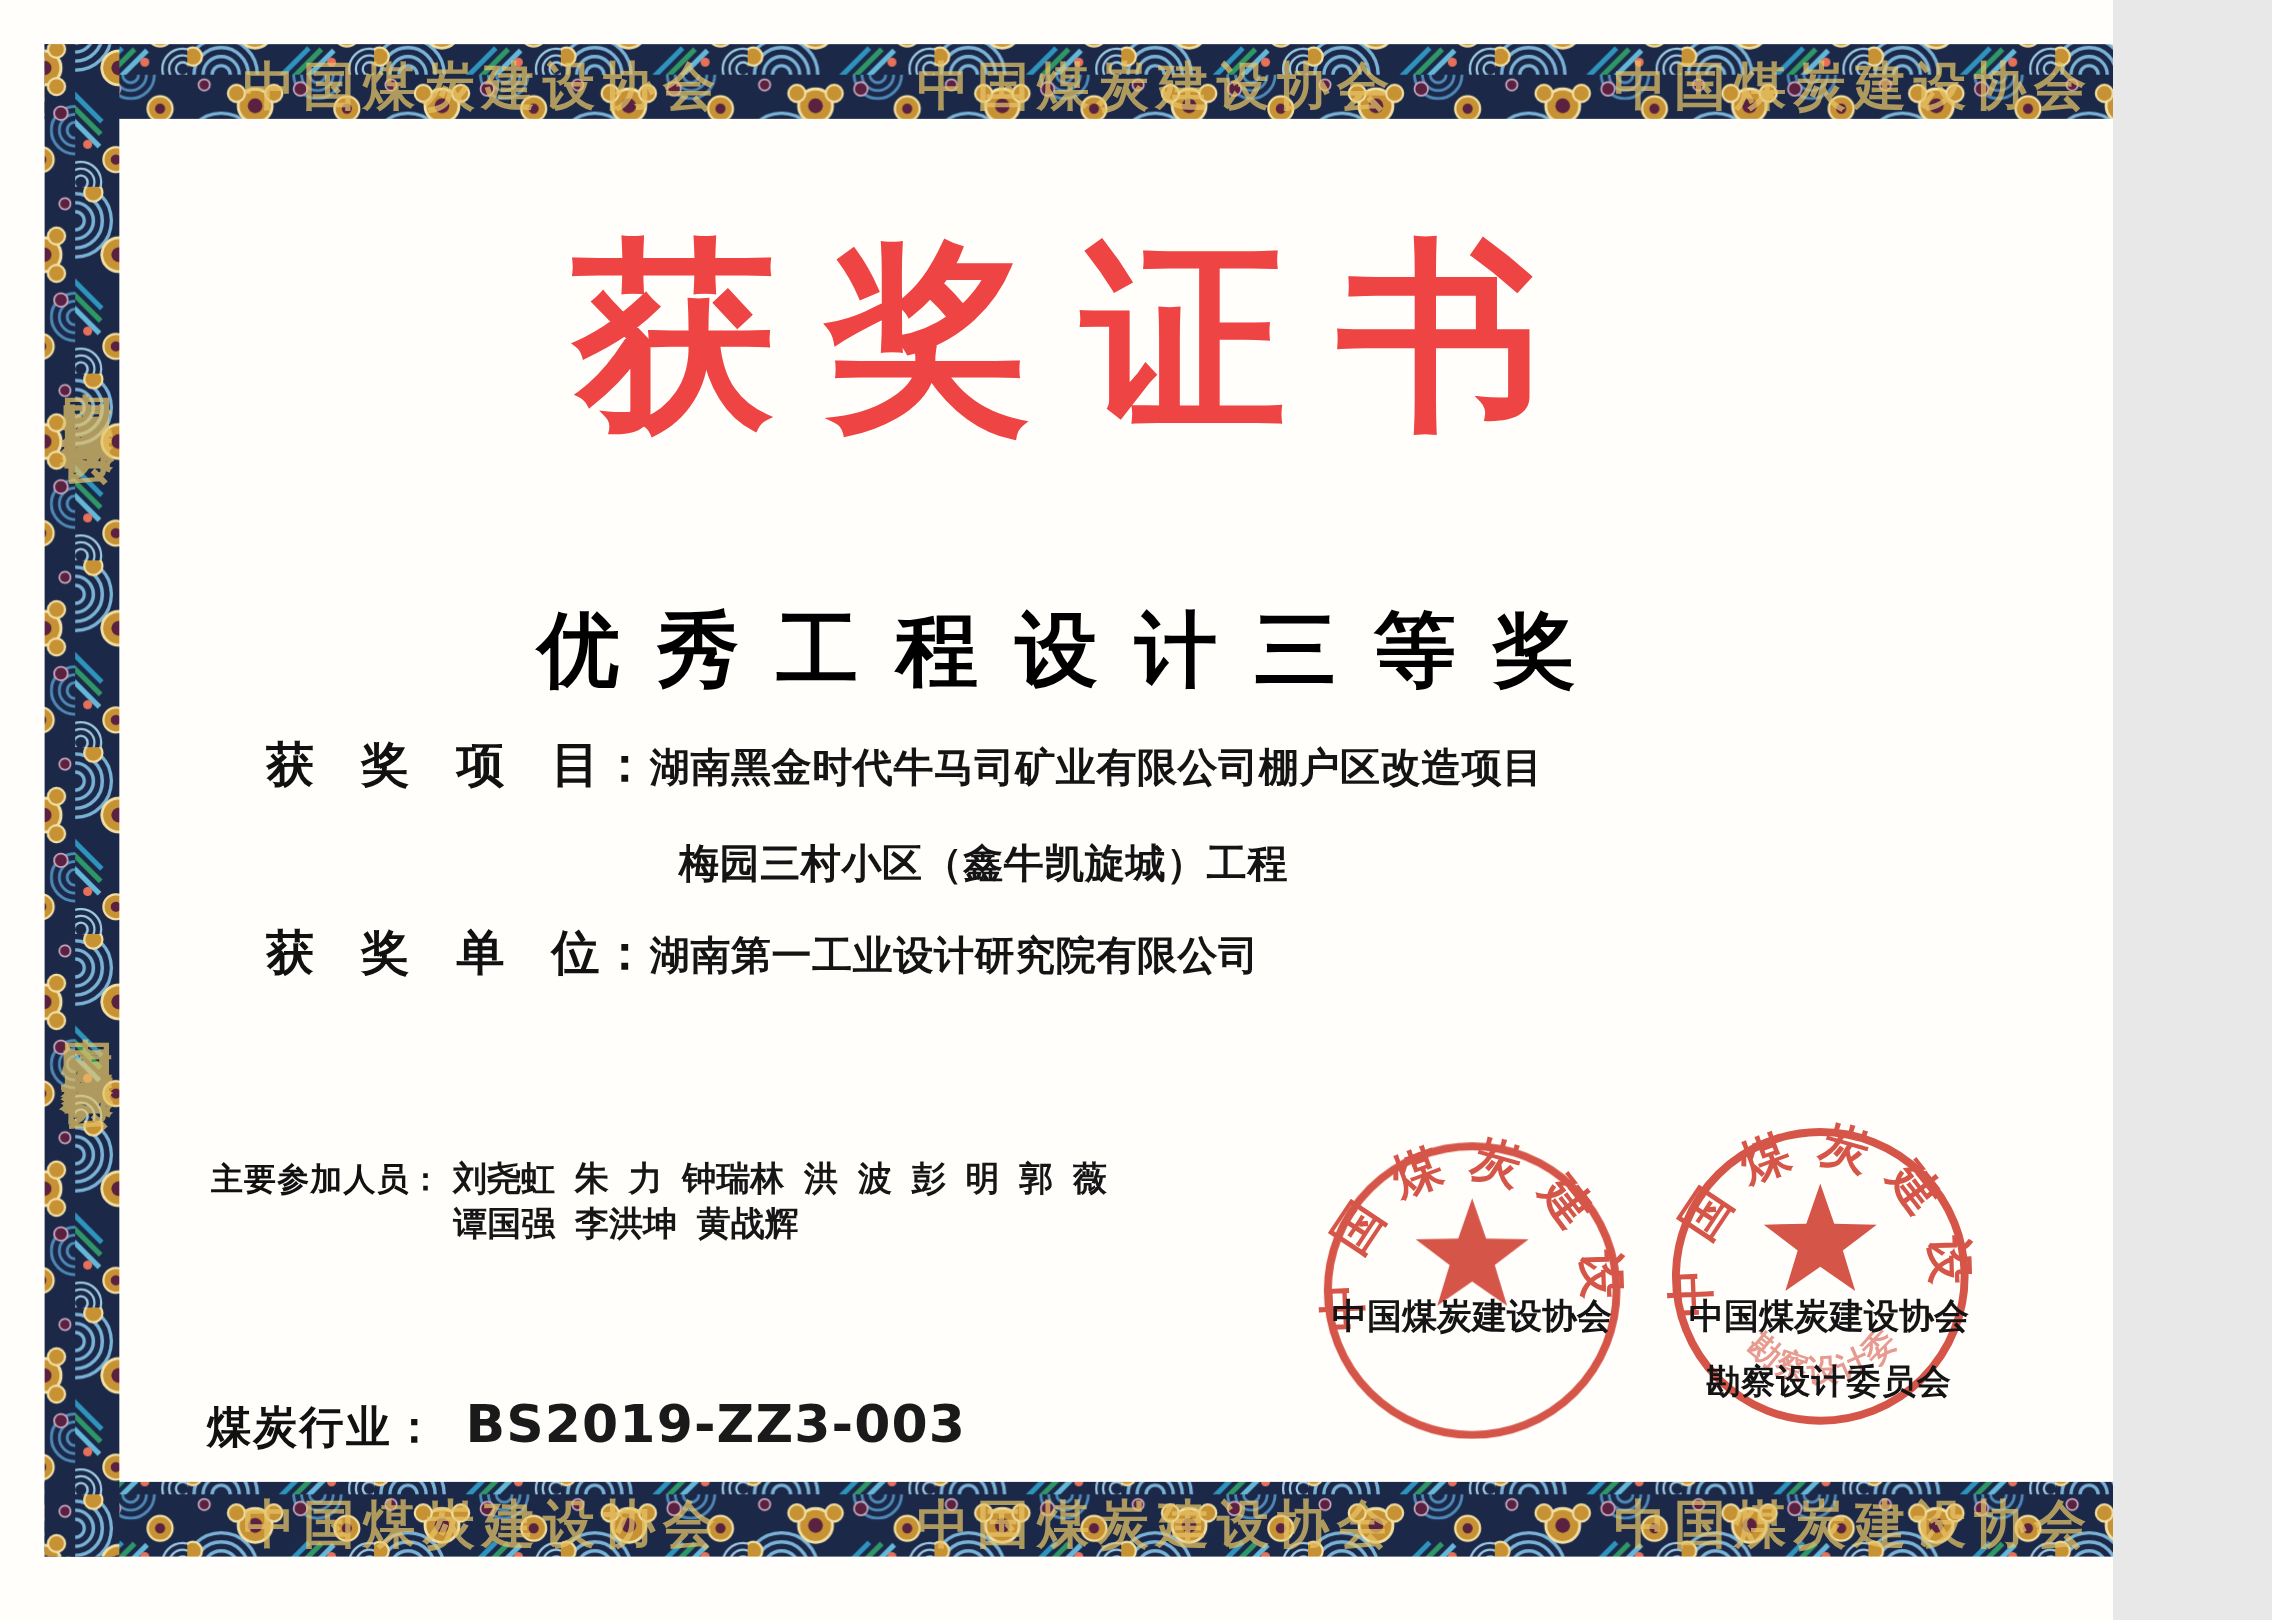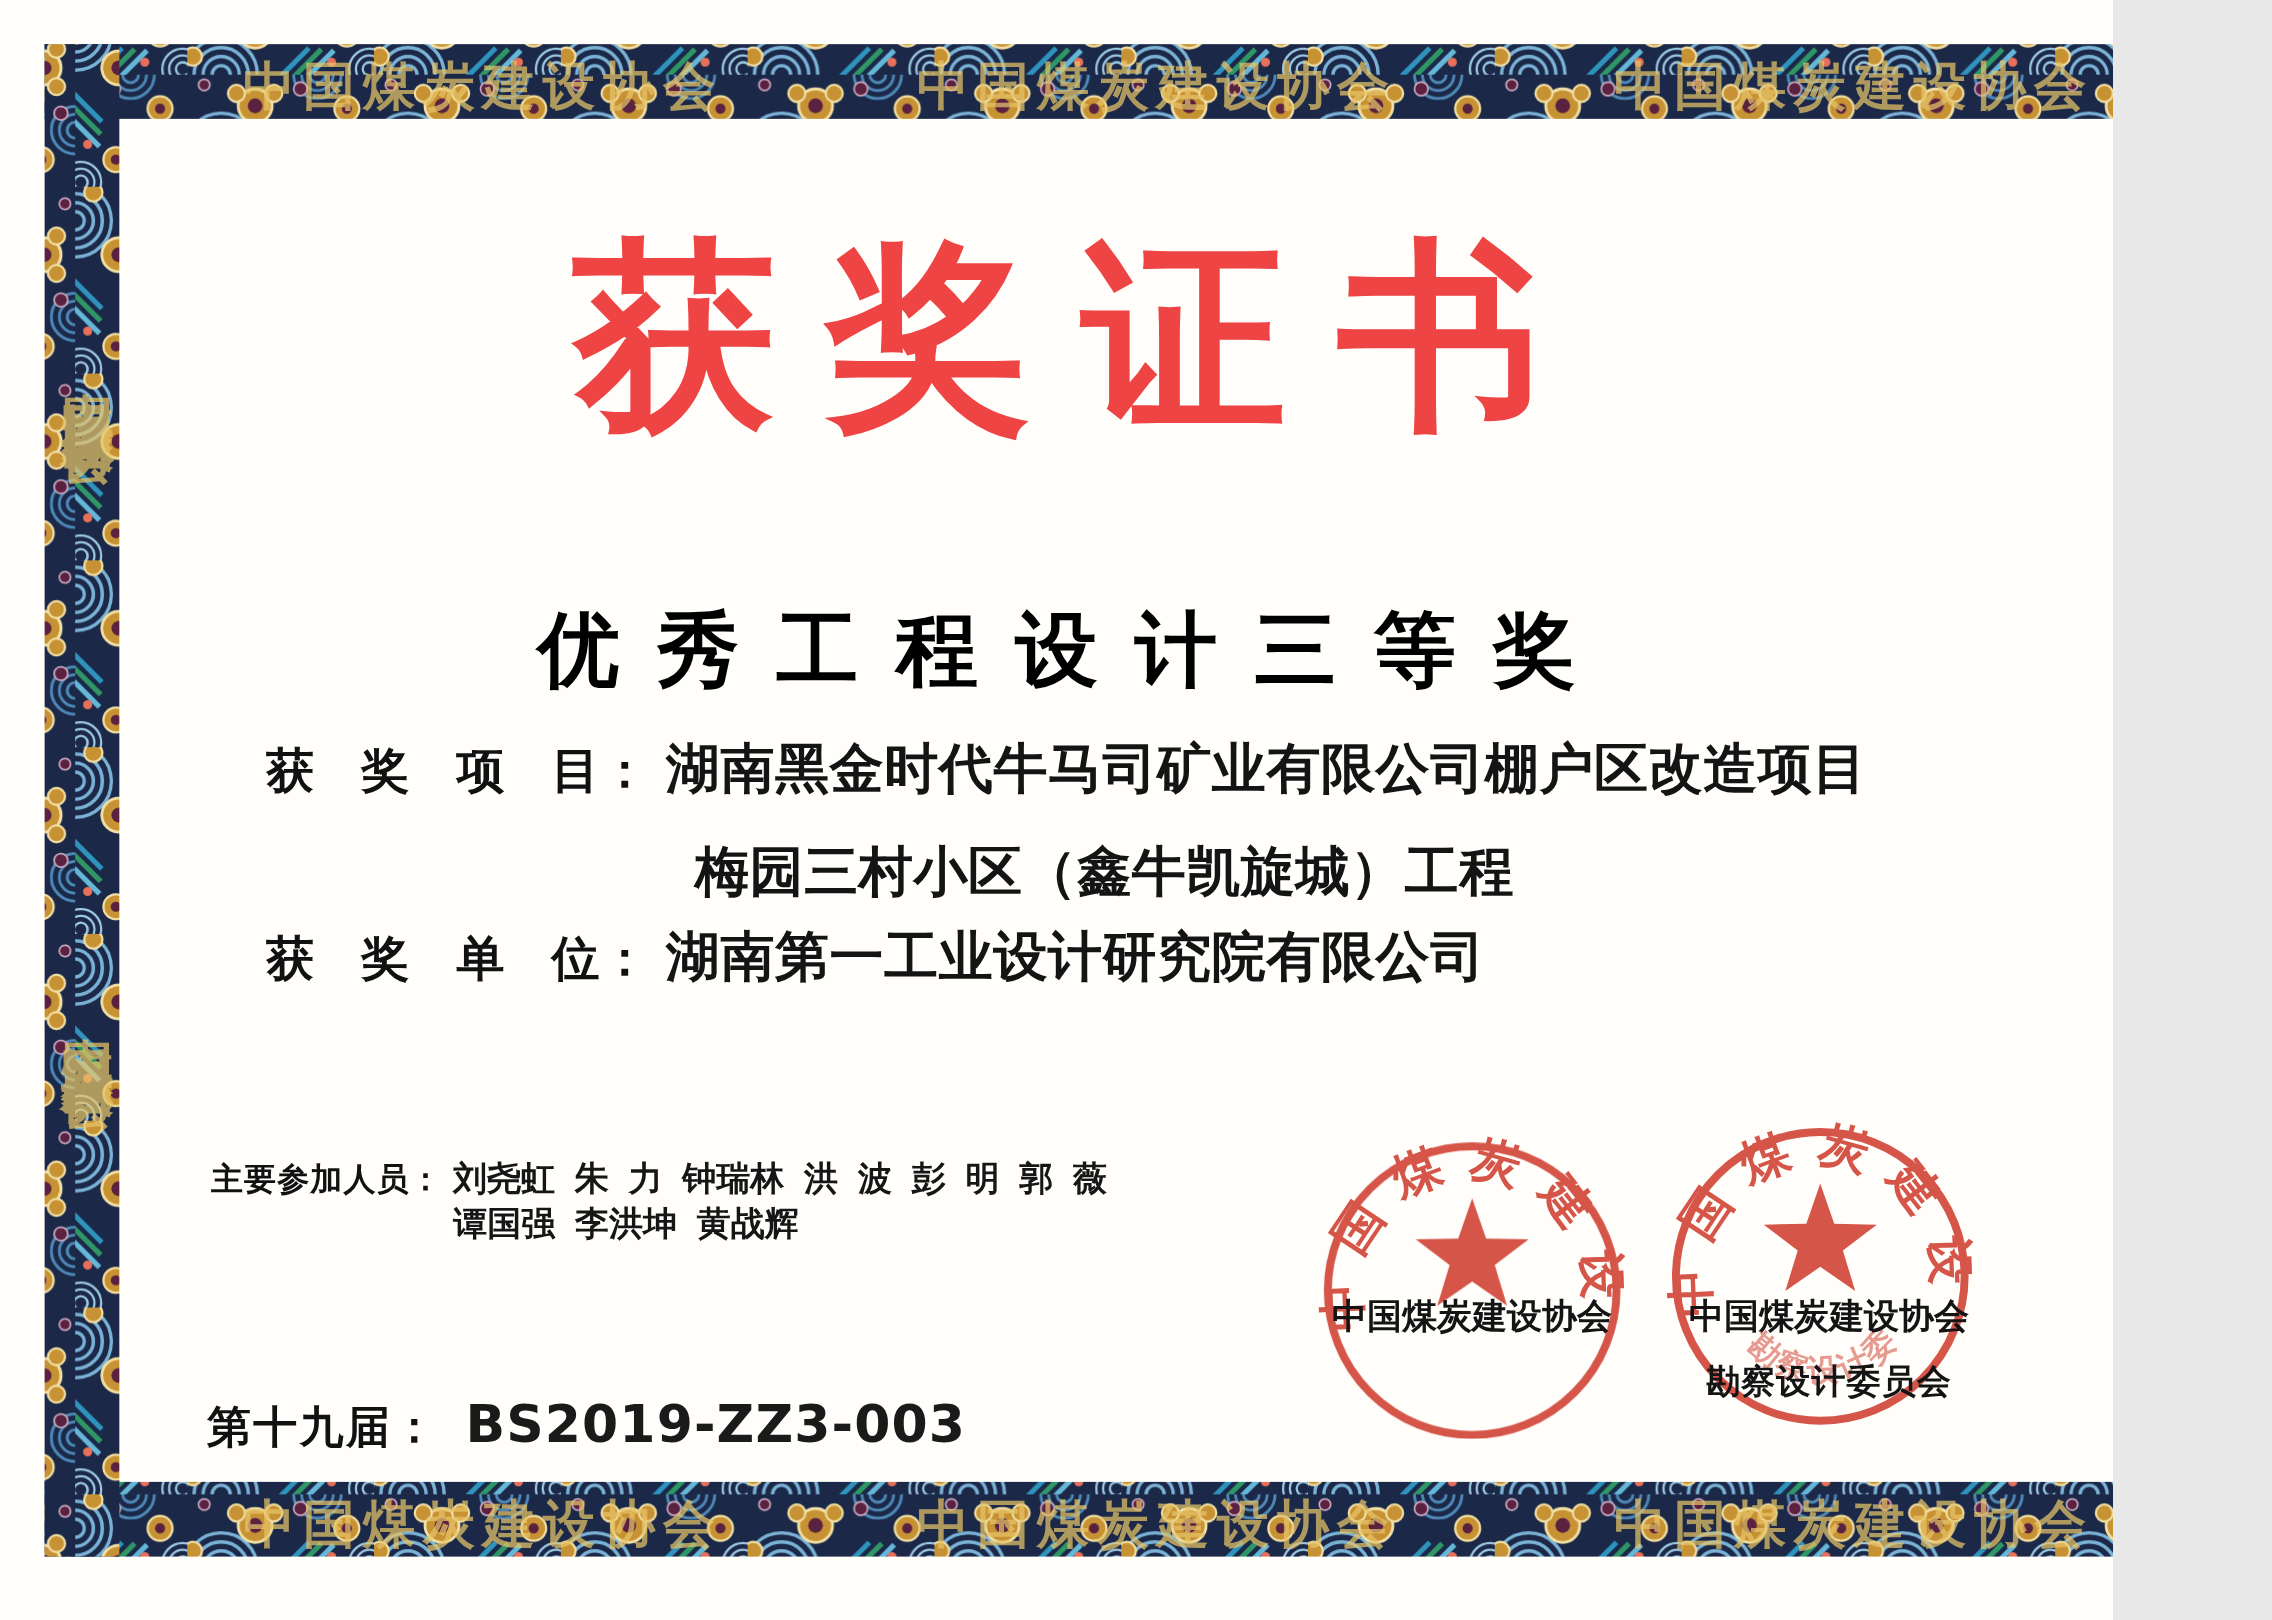--- a/index.html
+++ b/index.html
@@ -39,23 +39,22 @@
     text-align:center;
     font-size:82px;font-weight:700;color:#000000;
     word-spacing:17px;white-space:nowrap;
   }
   .line{position:absolute;white-space:nowrap;color:#121212;}
   .label{
     font-size:48px;font-weight:700;color:#111;
     word-spacing:33px;letter-spacing:1.1px;
   }
   .brush{
-    font-size:54px;font-weight:700;color:#141414;
+    font-size:40px;font-weight:700;color:#141414;
     letter-spacing:0.6px;
-    margin-left:16px;
   }
   .project-line1{left:266px;top:733px;}
   .project-line2{left:679px;top:836px;}
   .unit-line{left:266px;top:921px;}
 
   .participants-line1{left:211px;top:1156px;}
   .participants-label{font-size:32px;font-weight:700;color:#111;letter-spacing:1.1px;}
   .names{font-size:34px;font-weight:700;color:#161616;word-spacing:11.3px;margin-left:10.2px;}
   .participants-line2{left:443px;top:1201px;}
 
@@ -190,21 +189,21 @@
     <span class="label">获 奖 单 位：</span><span class="brush">湖南第一工业设计研究院有限公司</span>
   </div>
   <div class="line project-line2 brush">梅园三村小区（鑫牛凯旋城）工程</div>
 
   <div class="line participants-line1">
     <span class="participants-label">主要参加人员：</span><span class="names">刘尧虹 朱 力 钟瑞林 洪 波 彭 明 郭 薇</span>
   </div>
   <div class="line participants-line2 names">谭国强 李洪坤 黄战辉</div>
 
   <div class="line certno-line">
-    <span class="certno-label">第十九届：</span><span class="certno-value">BS2019-ZZ3-003</span>
+    <span class="certno-label">煤炭行业：</span><span class="certno-value">BS2019-ZZ3-003</span>
   </div>
 
   <div class="seal-caption seal-caption-left">中国煤炭建设协会</div>
   <div class="seal-caption seal-caption-right">
     <div class="cap1">中国煤炭建设协会</div>
     <div class="cap2">勘察设计委员会</div>
   </div>
 
 </div>
 

